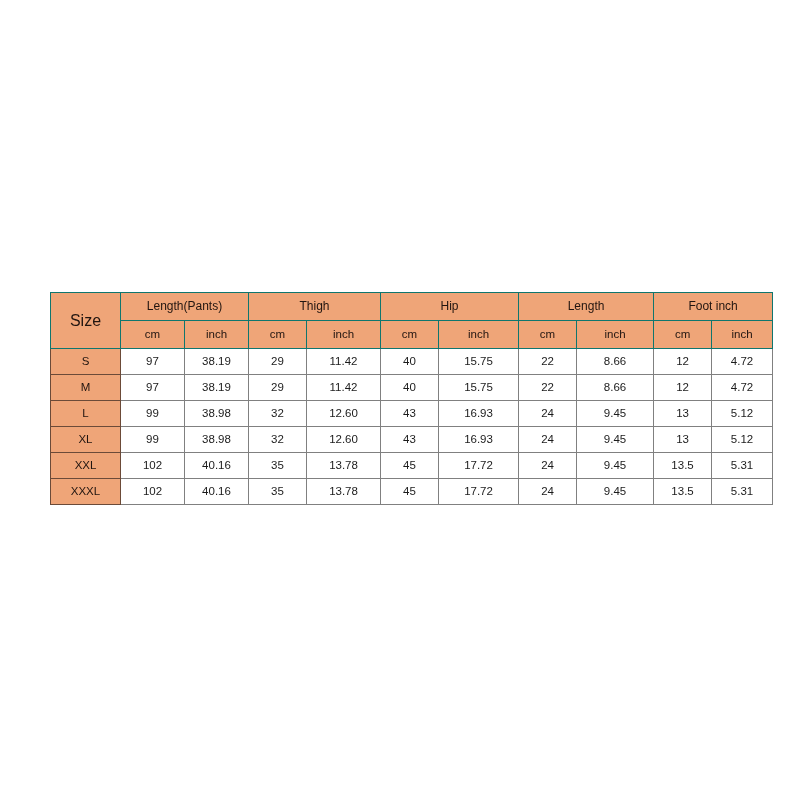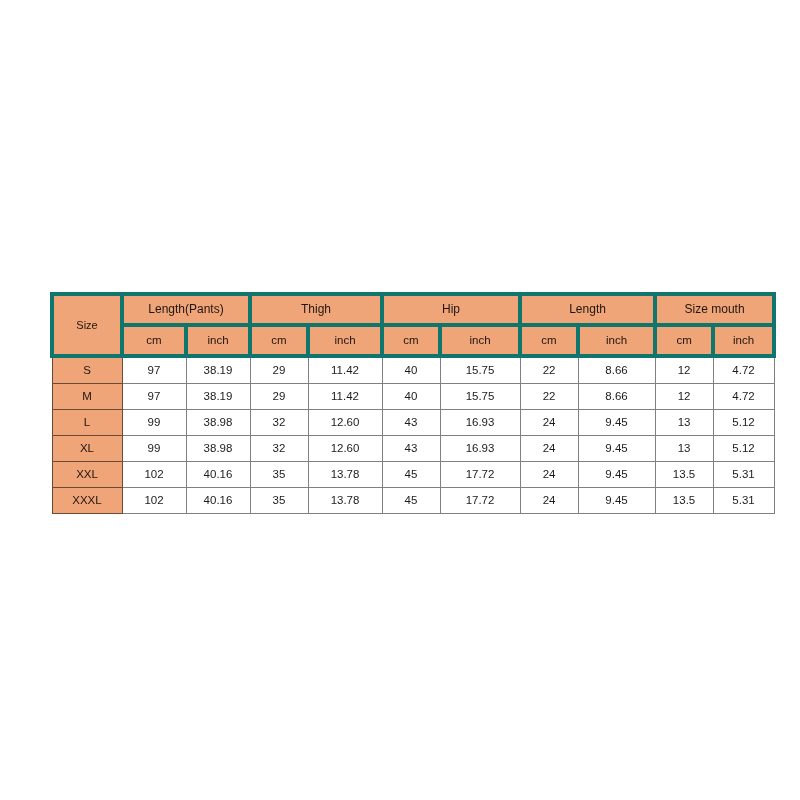--- a/index.html
+++ b/index.html
@@ -38,34 +38,34 @@
     vertical-align: middle;
     font-size: 11.5px;
     color: #1b1b1b;
     font-weight: 400;
     line-height: 1.1;
   }
 
   
   table.size-chart thead th {
     background: #efa578;
-    border: 4px solid #0f766e;
+    border: 1px solid #0f766e;
     color: #211510;
     font-weight: 400;
     height: 27px;
   }
   table.size-chart thead th.group-head {
     font-size: 12px;
   }
   table.size-chart thead th.unit-head {
     font-size: 11.5px;
     margin-top: 11px;
   }
   table.size-chart thead th.size-head {
-    font-size: 11px;
+    font-size: 16px;
   }
 
   
   table.size-chart tbody td {
     border: 1px solid #808080;
     height: 25px;
     background: #ffffff;
   }
   table.size-chart tbody td.size-cell {
     background: #efa578;
@@ -104,21 +104,21 @@
       <col class="c-fm-cm">
         <col class="c-fm-in">
     </colgroup>
     <thead>
       <tr>
         <th class="size-head" rowspan="2">Size</th>
         <th class="group-head" colspan="2">Length(Pants)</th>
         <th class="group-head" colspan="2">Thigh</th>
         <th class="group-head" colspan="2">Hip</th>
         <th class="group-head" colspan="2">Length</th>
-        <th class="group-head" colspan="2">Size mouth</th>
+        <th class="group-head" colspan="2">Foot inch</th>
       </tr>
       <tr>
         <th class="unit-head">cm</th>
         <th class="unit-head">inch</th>
         <th class="unit-head">cm</th>
         <th class="unit-head">inch</th>
         <th class="unit-head">cm</th>
         <th class="unit-head">inch</th>
         <th class="unit-head">cm</th>
         <th class="unit-head">inch</th>

